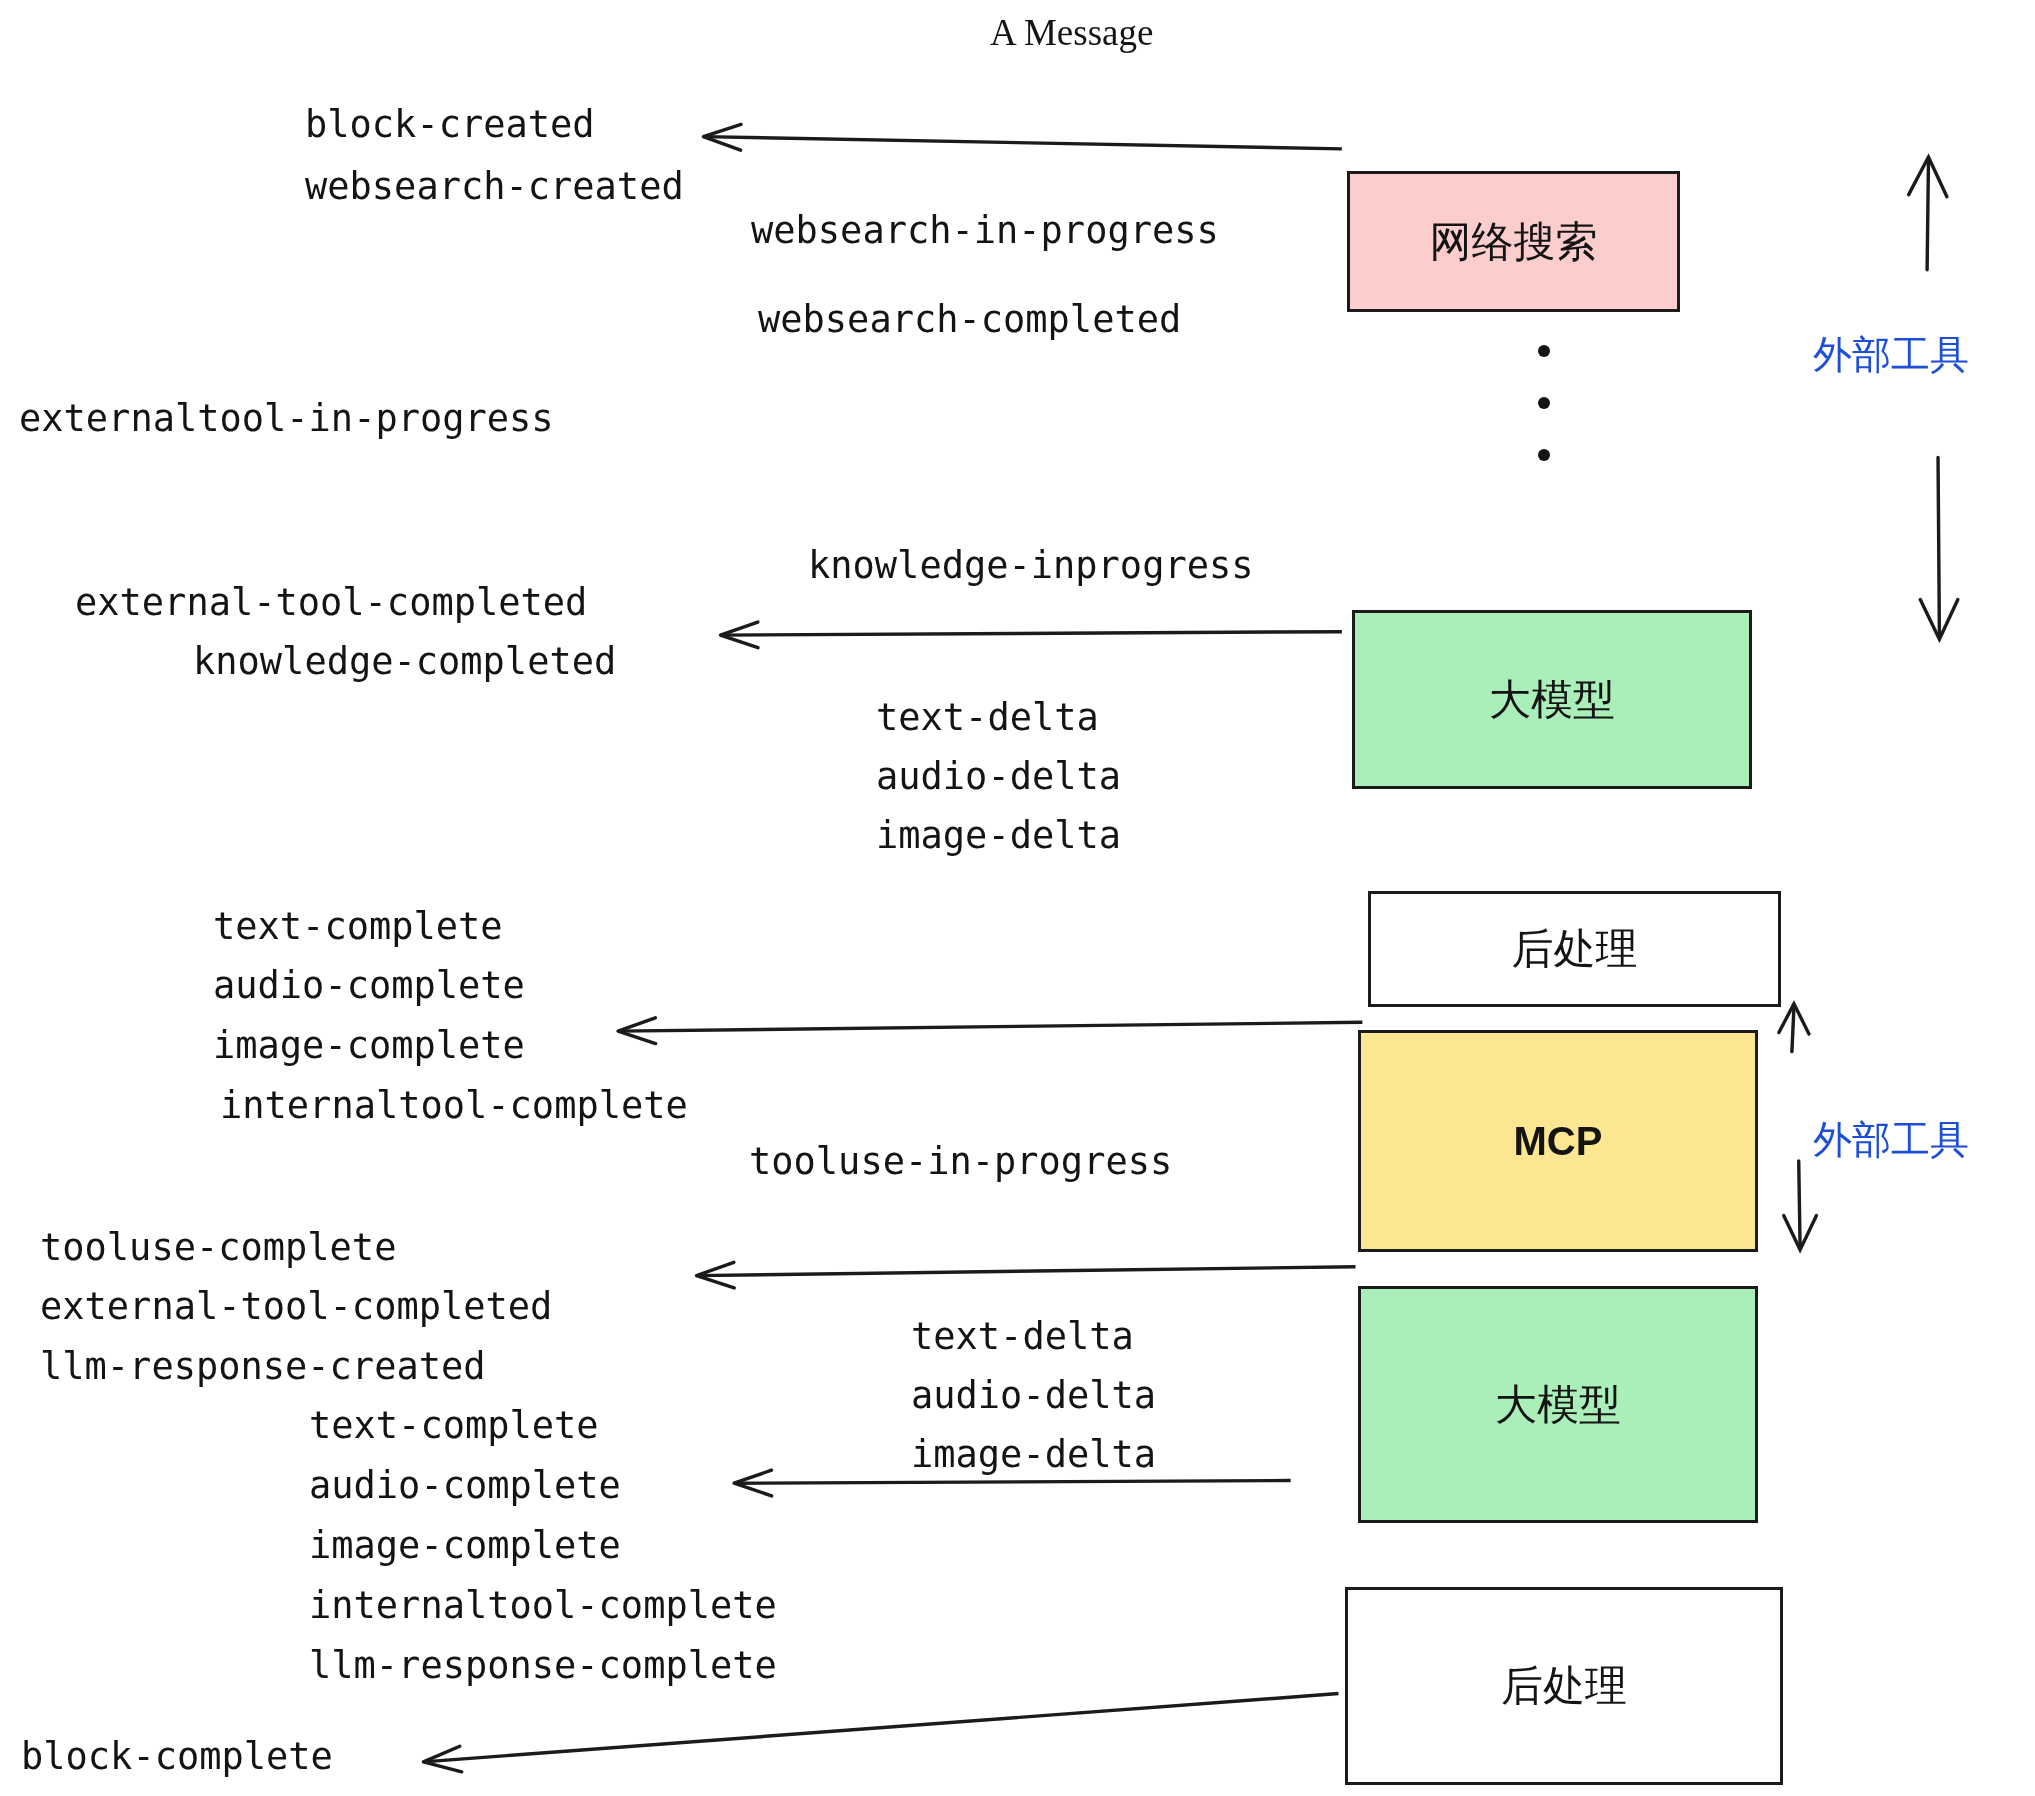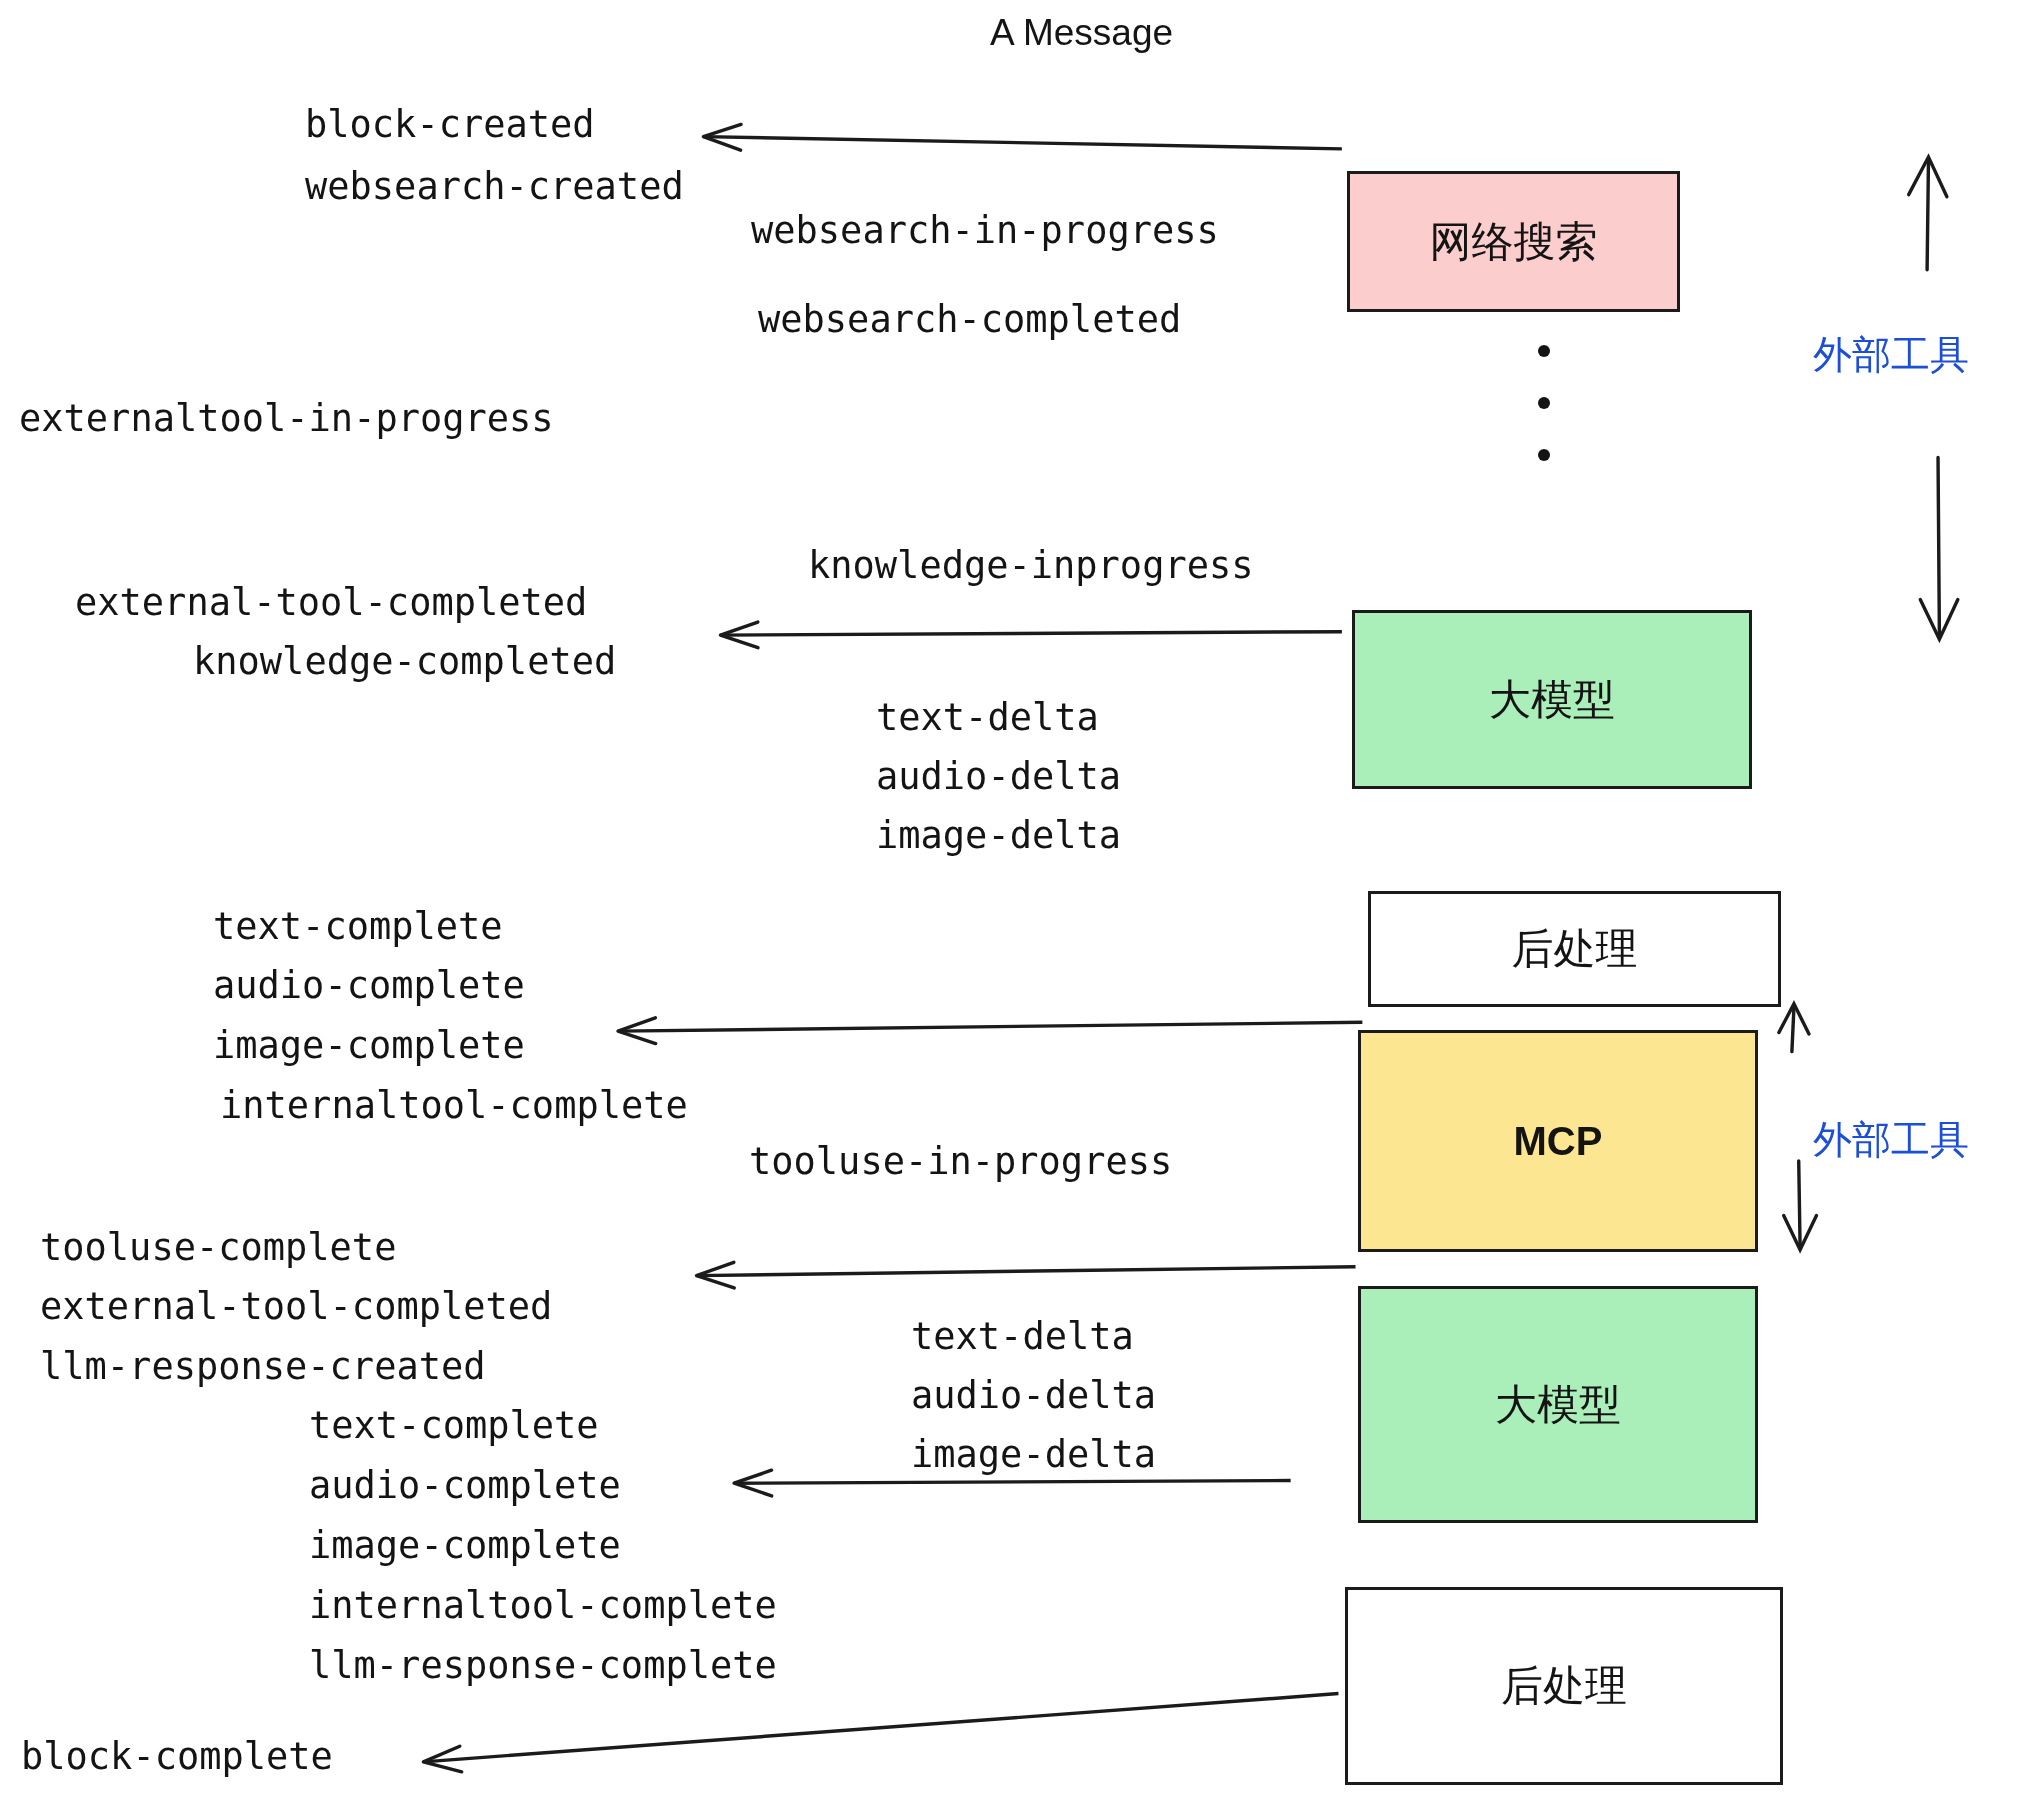--- a/index.html
+++ b/index.html
@@ -16,21 +16,21 @@
     color:#141414;
     font-family:"DejaVu Sans Mono","Liberation Mono",monospace;
     font-size:37px;
     letter-spacing:0px;
     line-height:1;
   }
   .title{
     position:absolute;
     white-space:nowrap;
     color:#141414;
-    font-family:Liberation Sans, sans-serif;
+    font-family:Liberation Serif, serif;
     font-size:37px;
     line-height:1;
   }
   .cjk{
     position:absolute;
     white-space:nowrap;
     color:#1d4ed8;
     font-family:"DejaVu Sans","Liberation Sans",sans-serif;
     font-size:39px;
     line-height:1;

